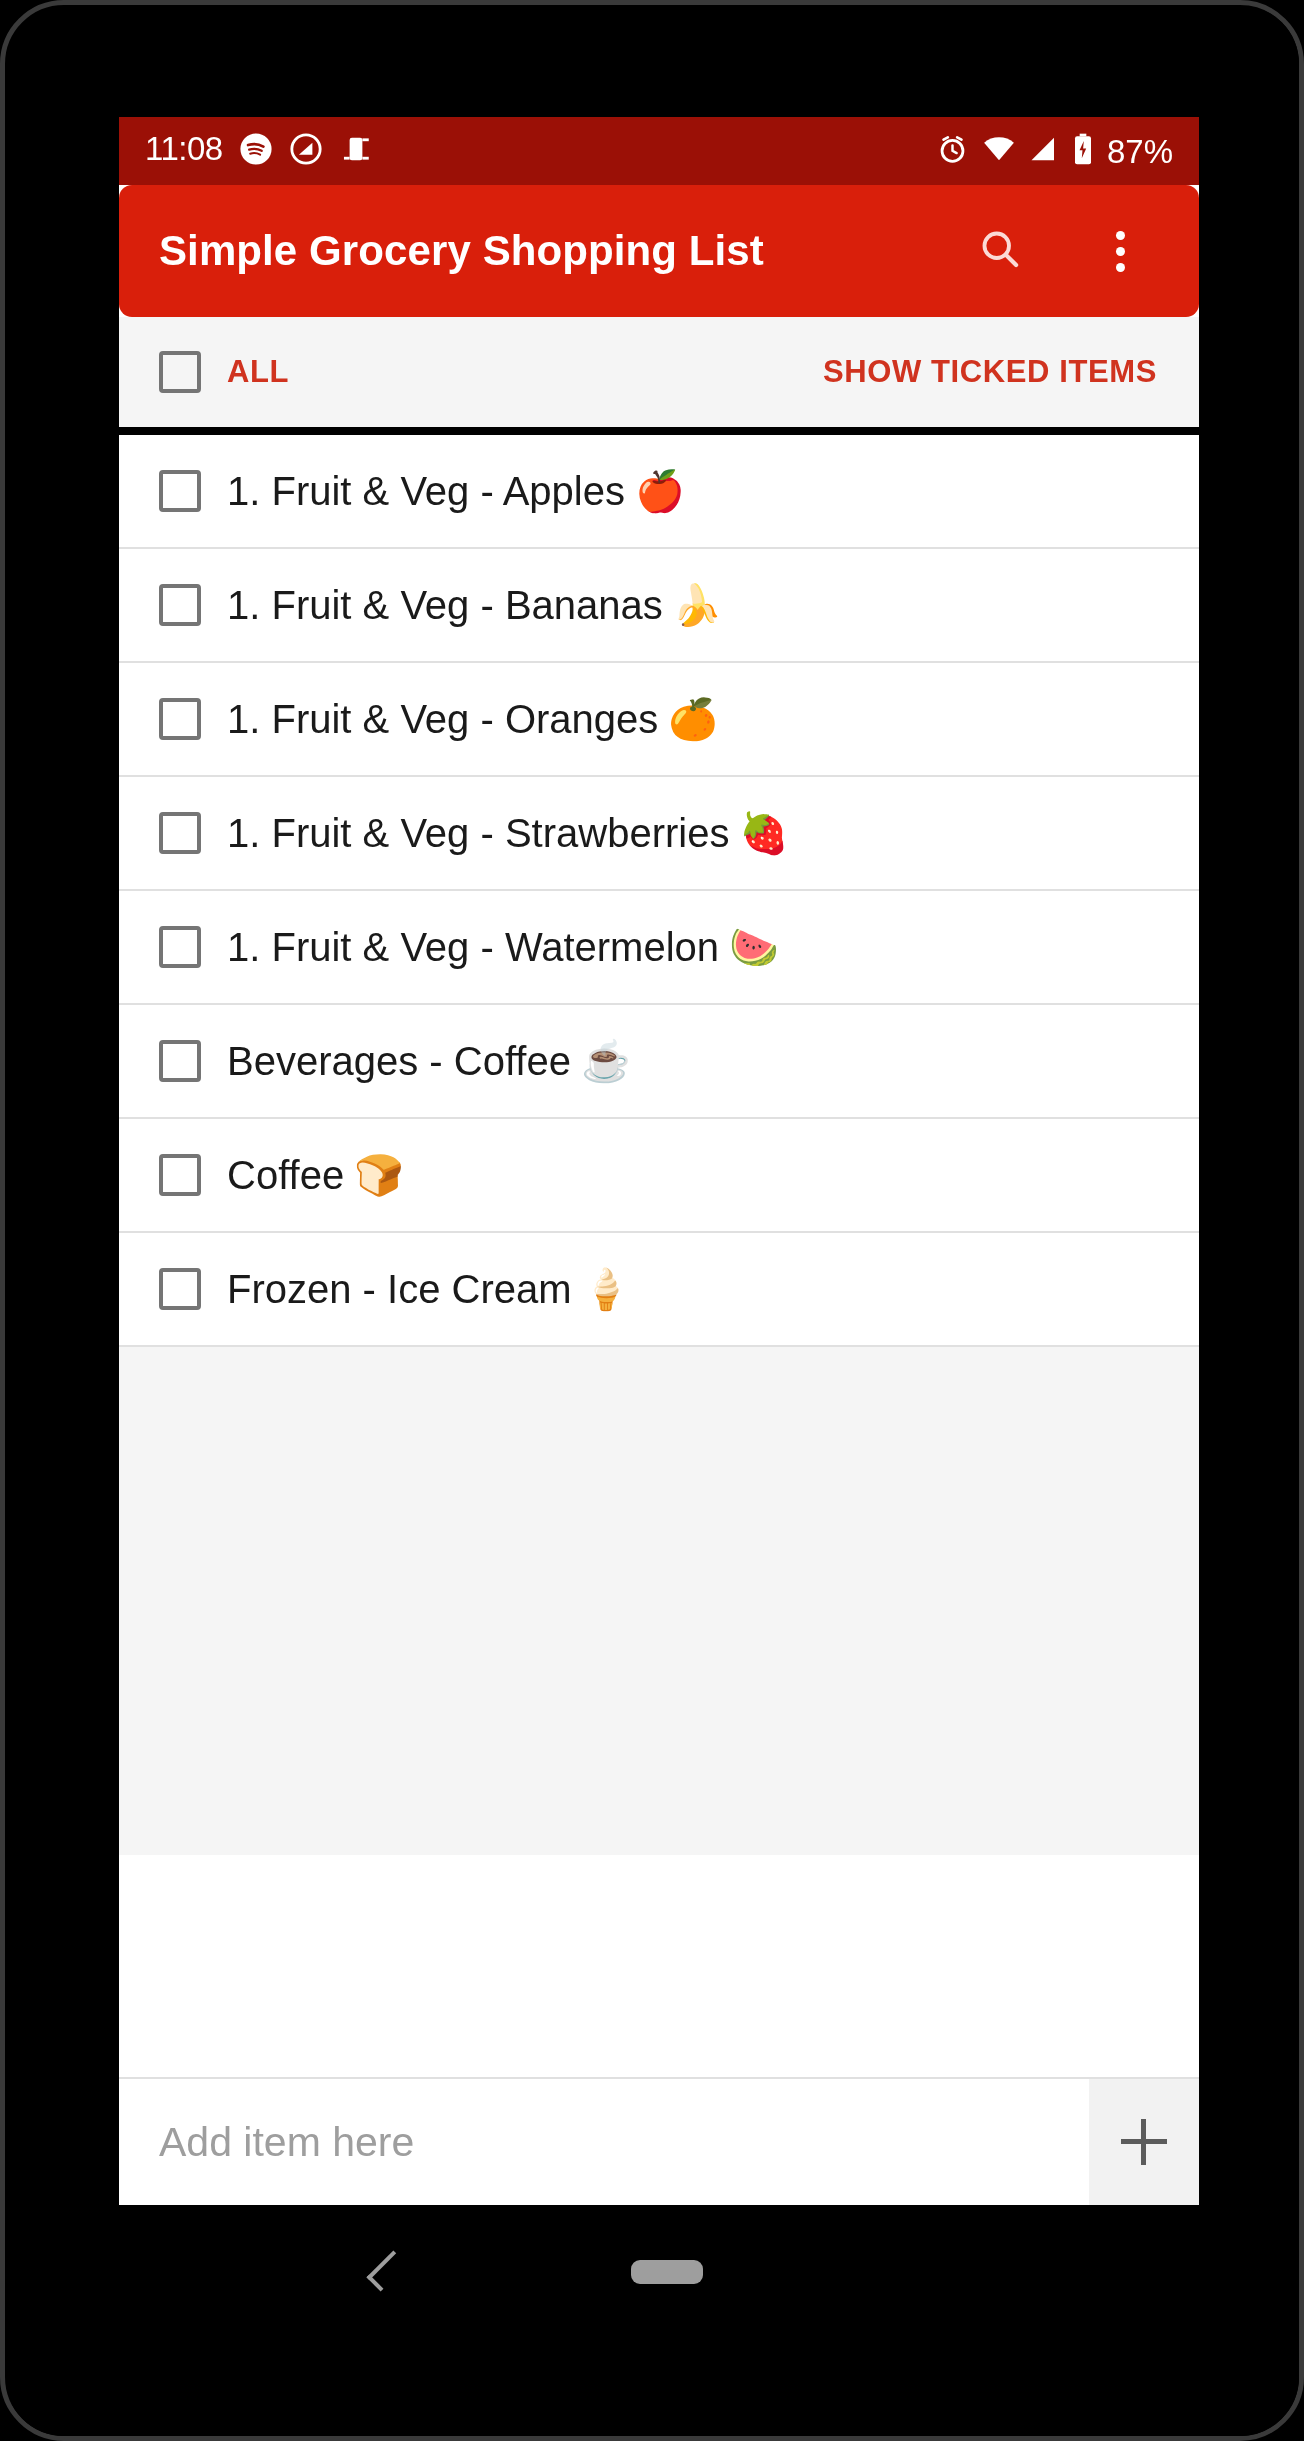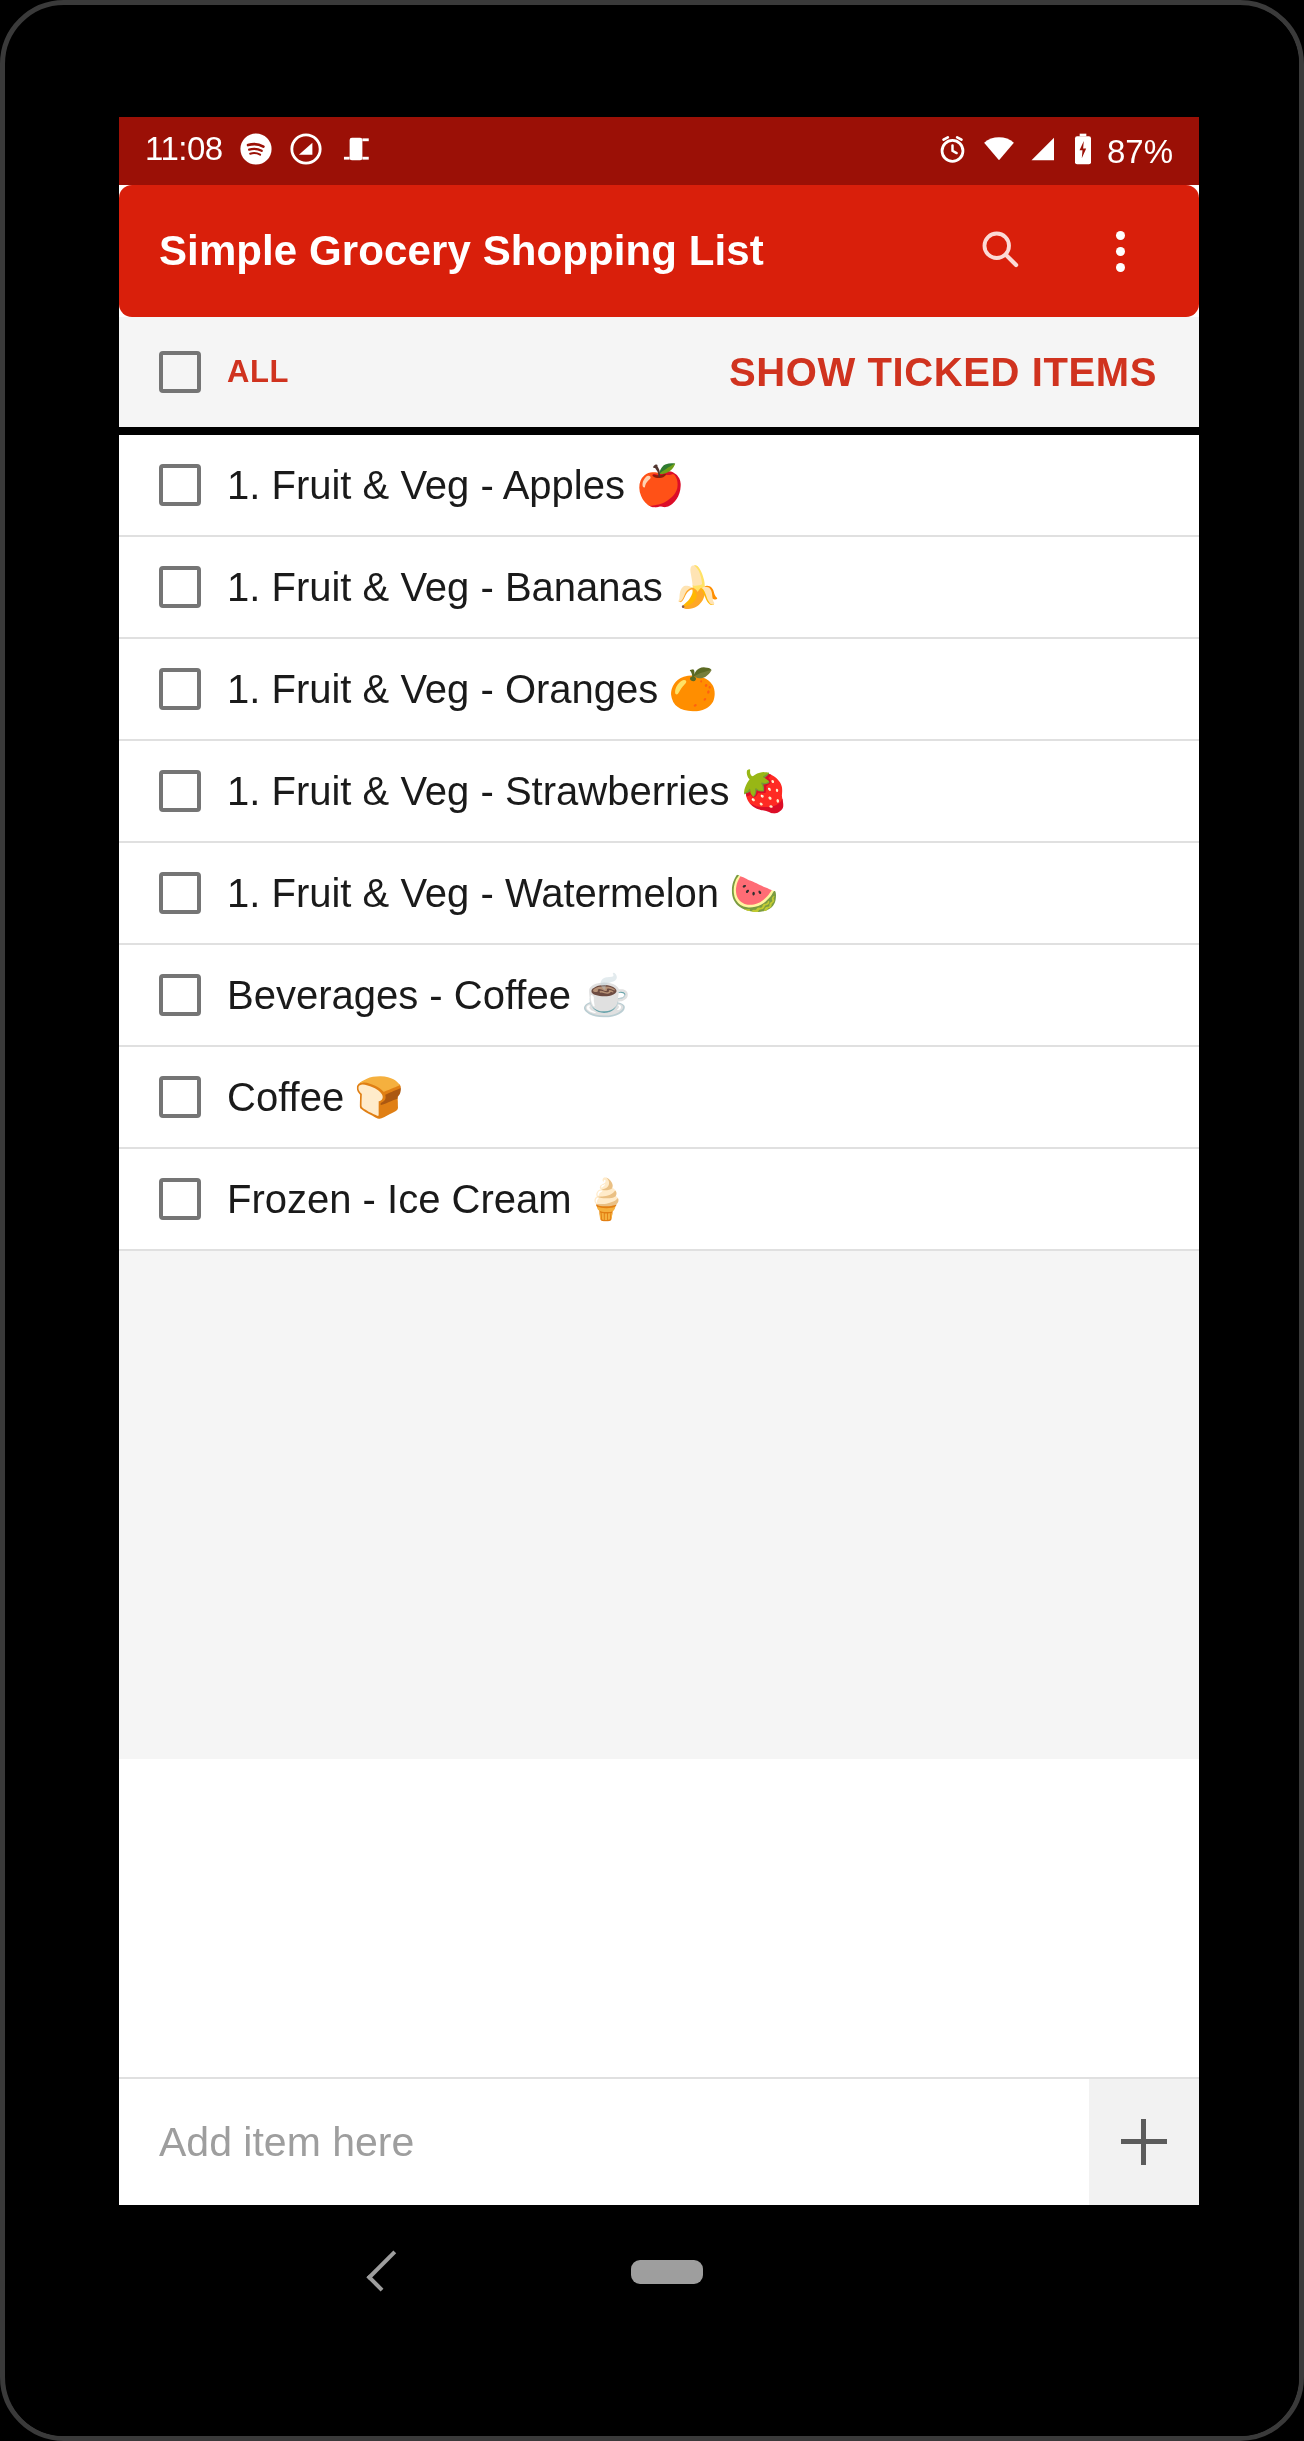--- a/index.html
+++ b/index.html
@@ -145,21 +145,21 @@
   }
   .filter-all-label {
     color: #D0331F;
     font-size: 31px;
     font-weight: bold;
     letter-spacing: 0.6px;
   }
   .filter-right {
     margin-left: auto;
     color: #D0331F;
-    font-size: 40px;
+    font-size: 31px;
     font-weight: bold;
     letter-spacing: 0.6px;
     cursor: pointer;
   }
 
   
   .cbox {
     width: 42px;
     height: 42px;
     border: 4px solid #757575;
@@ -167,21 +167,21 @@
     box-sizing: border-box;
     background: transparent;
     flex: 0 0 auto;
   }
 
   
   .list {
     background: #ffffff;
   }
   .list-item {
-    height: 102px;
+    height: 114px;
     display: flex;
     align-items: center;
     padding: 0 40px;
     box-sizing: border-box;
     border-bottom: 2px solid #E0E0E0;
     background: #ffffff;
     cursor: pointer;
   }
   .list-item .cbox { margin-right: 26px; }
   .item-text {

